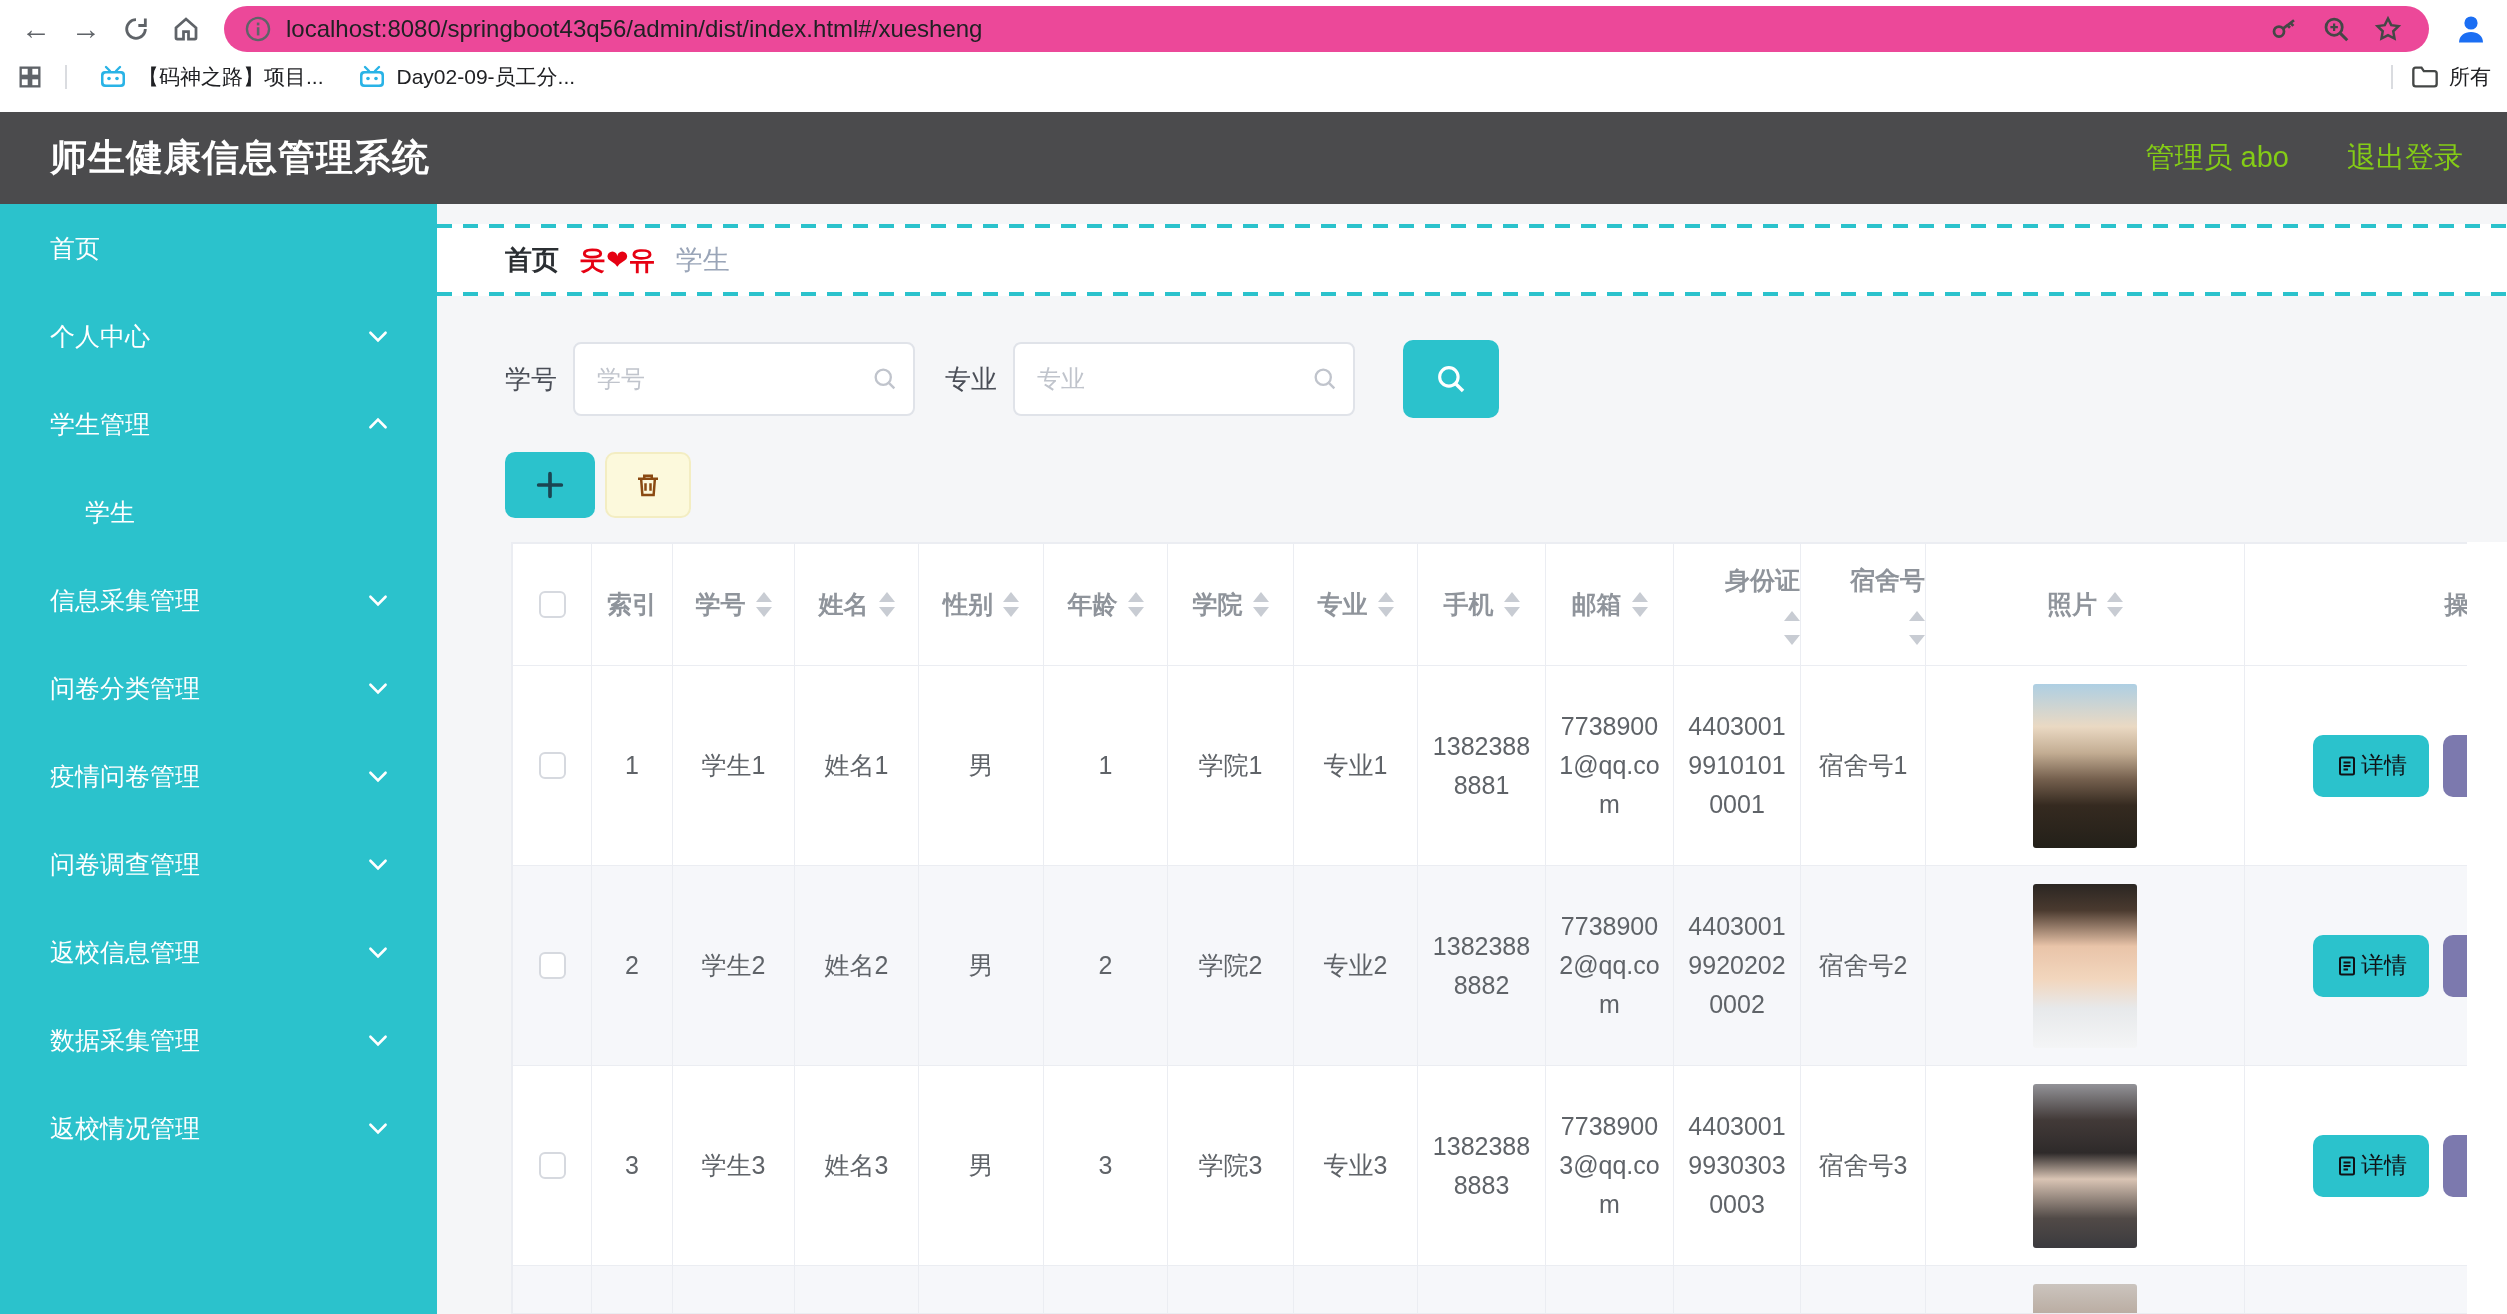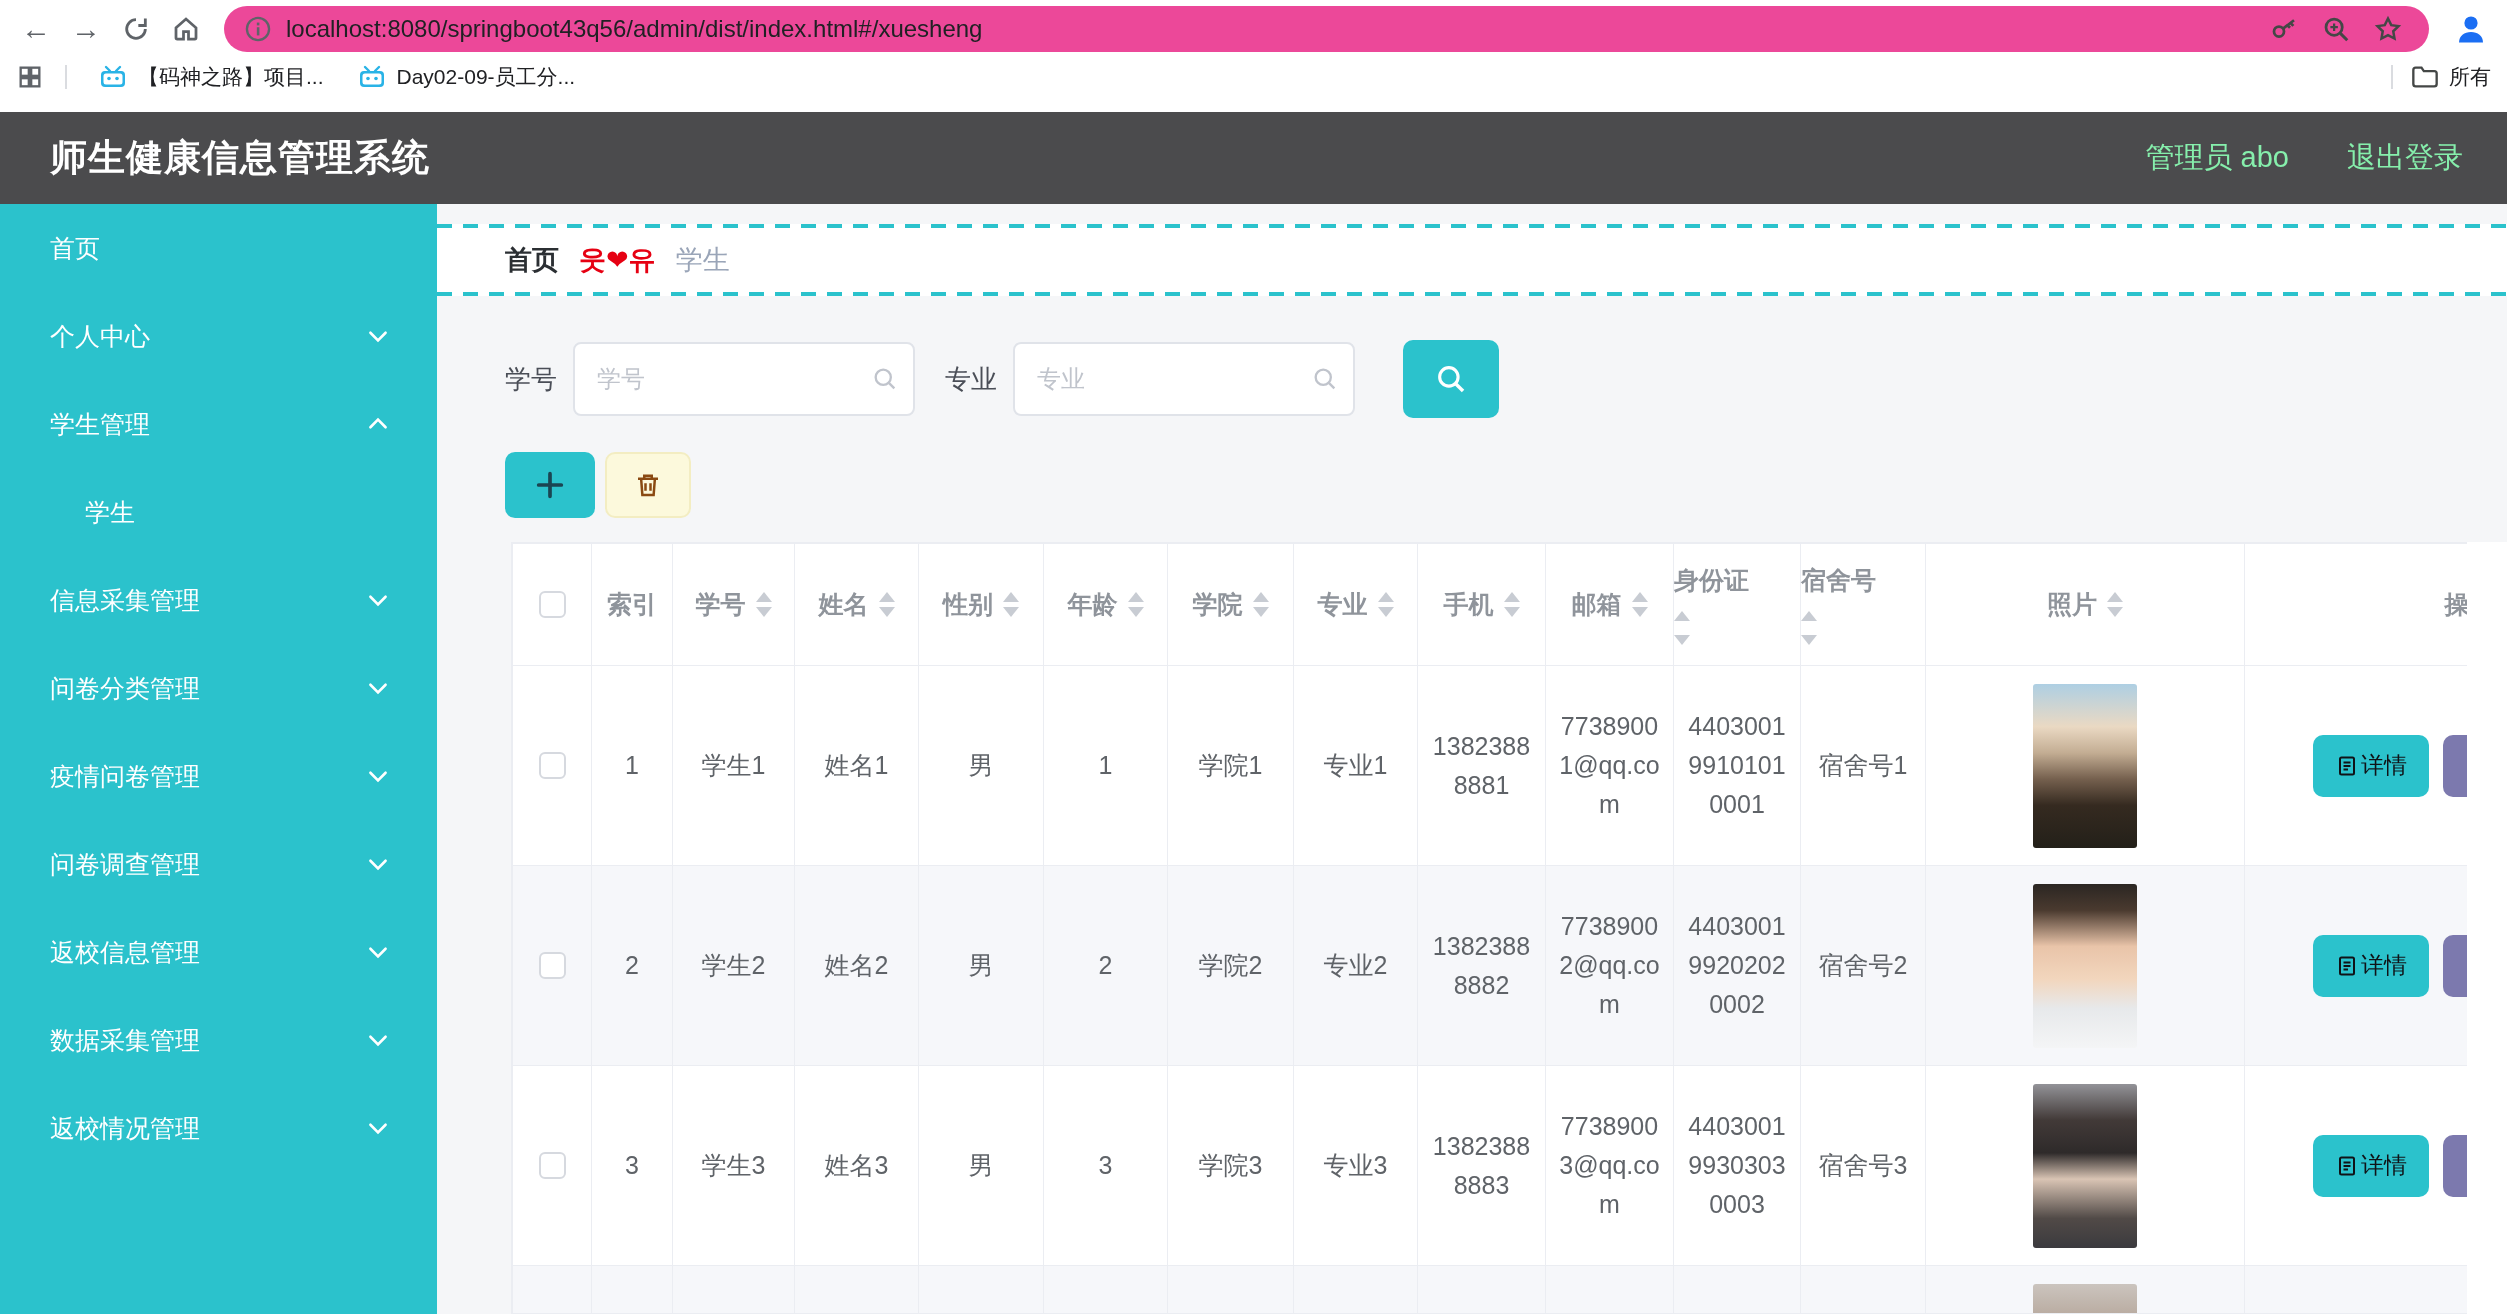--- a/index.html
+++ b/index.html
@@ -23,21 +23,21 @@
     padding:2px 10px; border-radius:6px; white-space:nowrap; cursor:pointer; }
   .bm-right { margin-left:auto; display:flex; align-items:center; gap:10px; overflow:hidden; }
   .bm-folder { display:flex; align-items:center; gap:10px; font-size:21px; color:#202124; white-space:nowrap; }
 
   
   .gap-strip { height:16px; background:#ffffff; }
   .app-header { height:92px; background:#4b4b4d; display:flex; align-items:center;
     padding:0 44px 0 50px; }
   .app-title { color:#ffffff; font-size:37px; font-weight:bold; letter-spacing:1px; }
   .app-header-right { margin-left:auto; display:flex; align-items:center; gap:58px; }
-  .app-header-right .hlink { color:#86efac; font-size:29px; cursor:pointer; }
+  .app-header-right .hlink { color:#84cc16; font-size:29px; cursor:pointer; }
 
   
   .main { display:flex; height:1110px; }
   .sidebar { width:437px; background:#2bc2cc; flex:0 0 auto; }
   .menu-item { height:88px; display:flex; align-items:center; padding:0 46px 0 50px;
     color:#ffffff; font-size:25px; cursor:pointer; }
   .menu-item.sub { padding-left:85px; }
   .menu-item .chev { margin-left:auto; display:flex; }
 
   .content { flex:1; position:relative; background:#f5f6f8; overflow:hidden; }
@@ -71,21 +71,21 @@
   .table-wrap { position:absolute; left:74px; top:338px; width:1962px; height:772px;
     background:#ffffff; border:1px solid #ebedf2; overflow:hidden; }
   table.grid { border-collapse:collapse; table-layout:fixed; width:2182px; }
   table.grid th, table.grid td { border:1px solid #ebedf2; text-align:center; vertical-align:middle;
     font-weight:normal; }
   table.grid thead th { height:122px; color:#8f949b; font-weight:bold; font-size:25px; background:#fff; }
   table.grid tbody td { height:200px; color:#5f6368; font-size:25px; line-height:1.55;
     word-break:break-all; padding:0 12px; }
   tr.stripe td { background:#f6f7fa; }
   .th-flex { display:flex; align-items:center; justify-content:center; gap:10px; }
-  .th-stack { display:flex; flex-direction:column; align-items:flex-start; gap:14px; }
+  .th-stack { display:flex; flex-direction:column; align-items:flex-end; gap:14px; }
   .carets { display:flex; flex-direction:column; align-items:center; gap:5px; cursor:pointer; }
   .carets.loose { gap:14px; }
   .car-up { width:0; height:0; border-left:8px solid transparent; border-right:8px solid transparent;
     border-bottom:10px solid #c8ccd3; }
   .car-dn { width:0; height:0; border-left:8px solid transparent; border-right:8px solid transparent;
     border-top:10px solid #c8ccd3; }
   .checkbox { width:27px; height:27px; border:2px solid #d6d9df; border-radius:6px; background:#fff;
     margin:0 auto; cursor:pointer; }
 
   .photo { width:104px; height:164px; margin:0 auto; border-radius:3px; }

